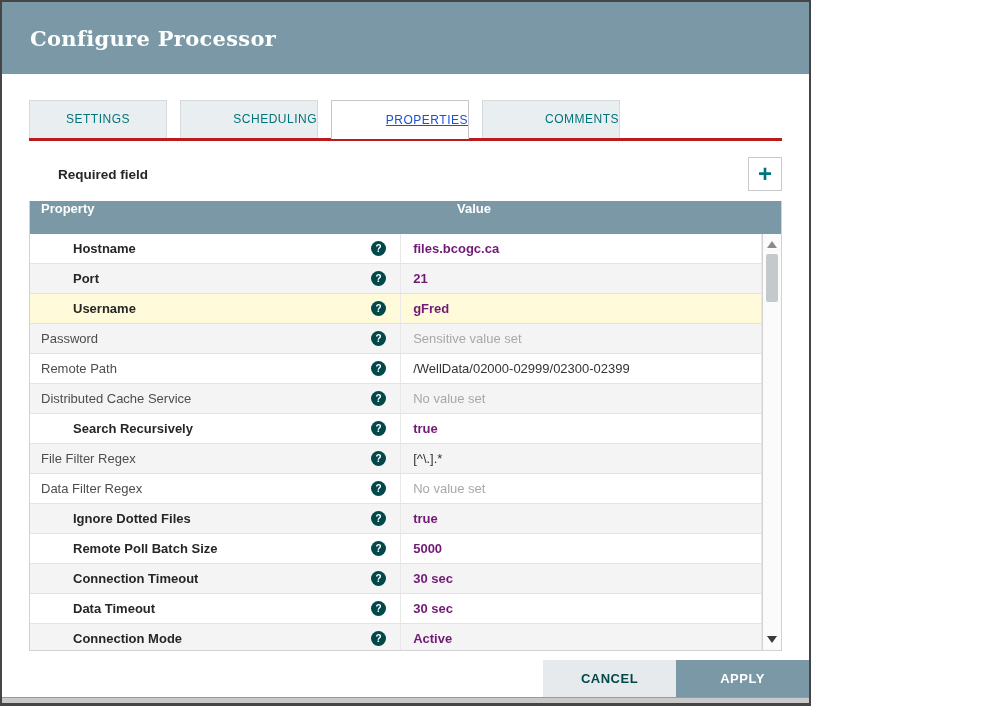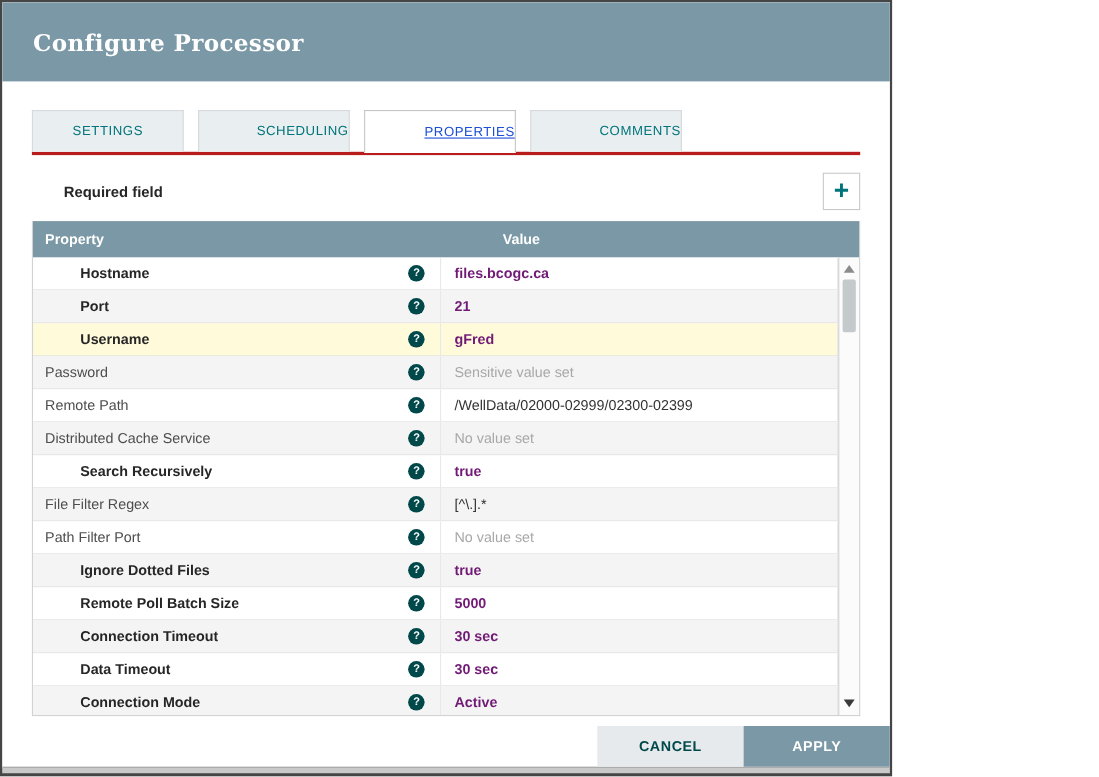--- a/index.html
+++ b/index.html
@@ -55,21 +55,21 @@
   .add-btn {
     width:34px; height:34px; background:#fff; border:1px solid #c9c9c9;
     color:#00747a; font-size:24px; font-weight:bold; line-height:1;
     display:flex; align-items:center; justify-content:center; cursor:pointer;
   }
 
   
   .ptable { margin-top:10px; border:1px solid #d2d2d2; border-top:none; }
   .thead {
     display:flex; height:33px; background:#7a98a5; color:#fff;
-    font-size:13px; font-weight:bold; align-items:center;
+    font-size:13px; font-weight:bold; 
   }
   .th-prop { width:415px; padding-left:11px; }
   .th-val  { flex:1; padding-left:12px; }
   .th-gap  { width:19px; }
 
   .tbody-wrap { display:flex; height:416px; overflow:hidden; }
   .rows-area { flex:1; overflow:hidden; }
 
   .trow {
     display:flex; height:30px; border-bottom:1px solid #e3e3e3;
@@ -227,21 +227,21 @@
               <div class="trow">
                 <div class="cell prop">
                   <span class="pname">File Filter Regex</span>
                   <span class="help">?</span>
                 </div>
                 <div class="cell val">[^\.].*</div>
                 <div class="cell extra"></div>
               </div>
               <div class="trow">
                 <div class="cell prop">
-                  <span class="pname">Path Filter Port</span>
+                  <span class="pname">Data Filter Regex</span>
                   <span class="help">?</span>
                 </div>
                 <div class="cell val placeholder">No value set</div>
                 <div class="cell extra"></div>
               </div>
               <div class="trow required">
                 <div class="cell prop">
                   <span class="pname">Ignore Dotted Files</span>
                   <span class="help">?</span>
                 </div>

